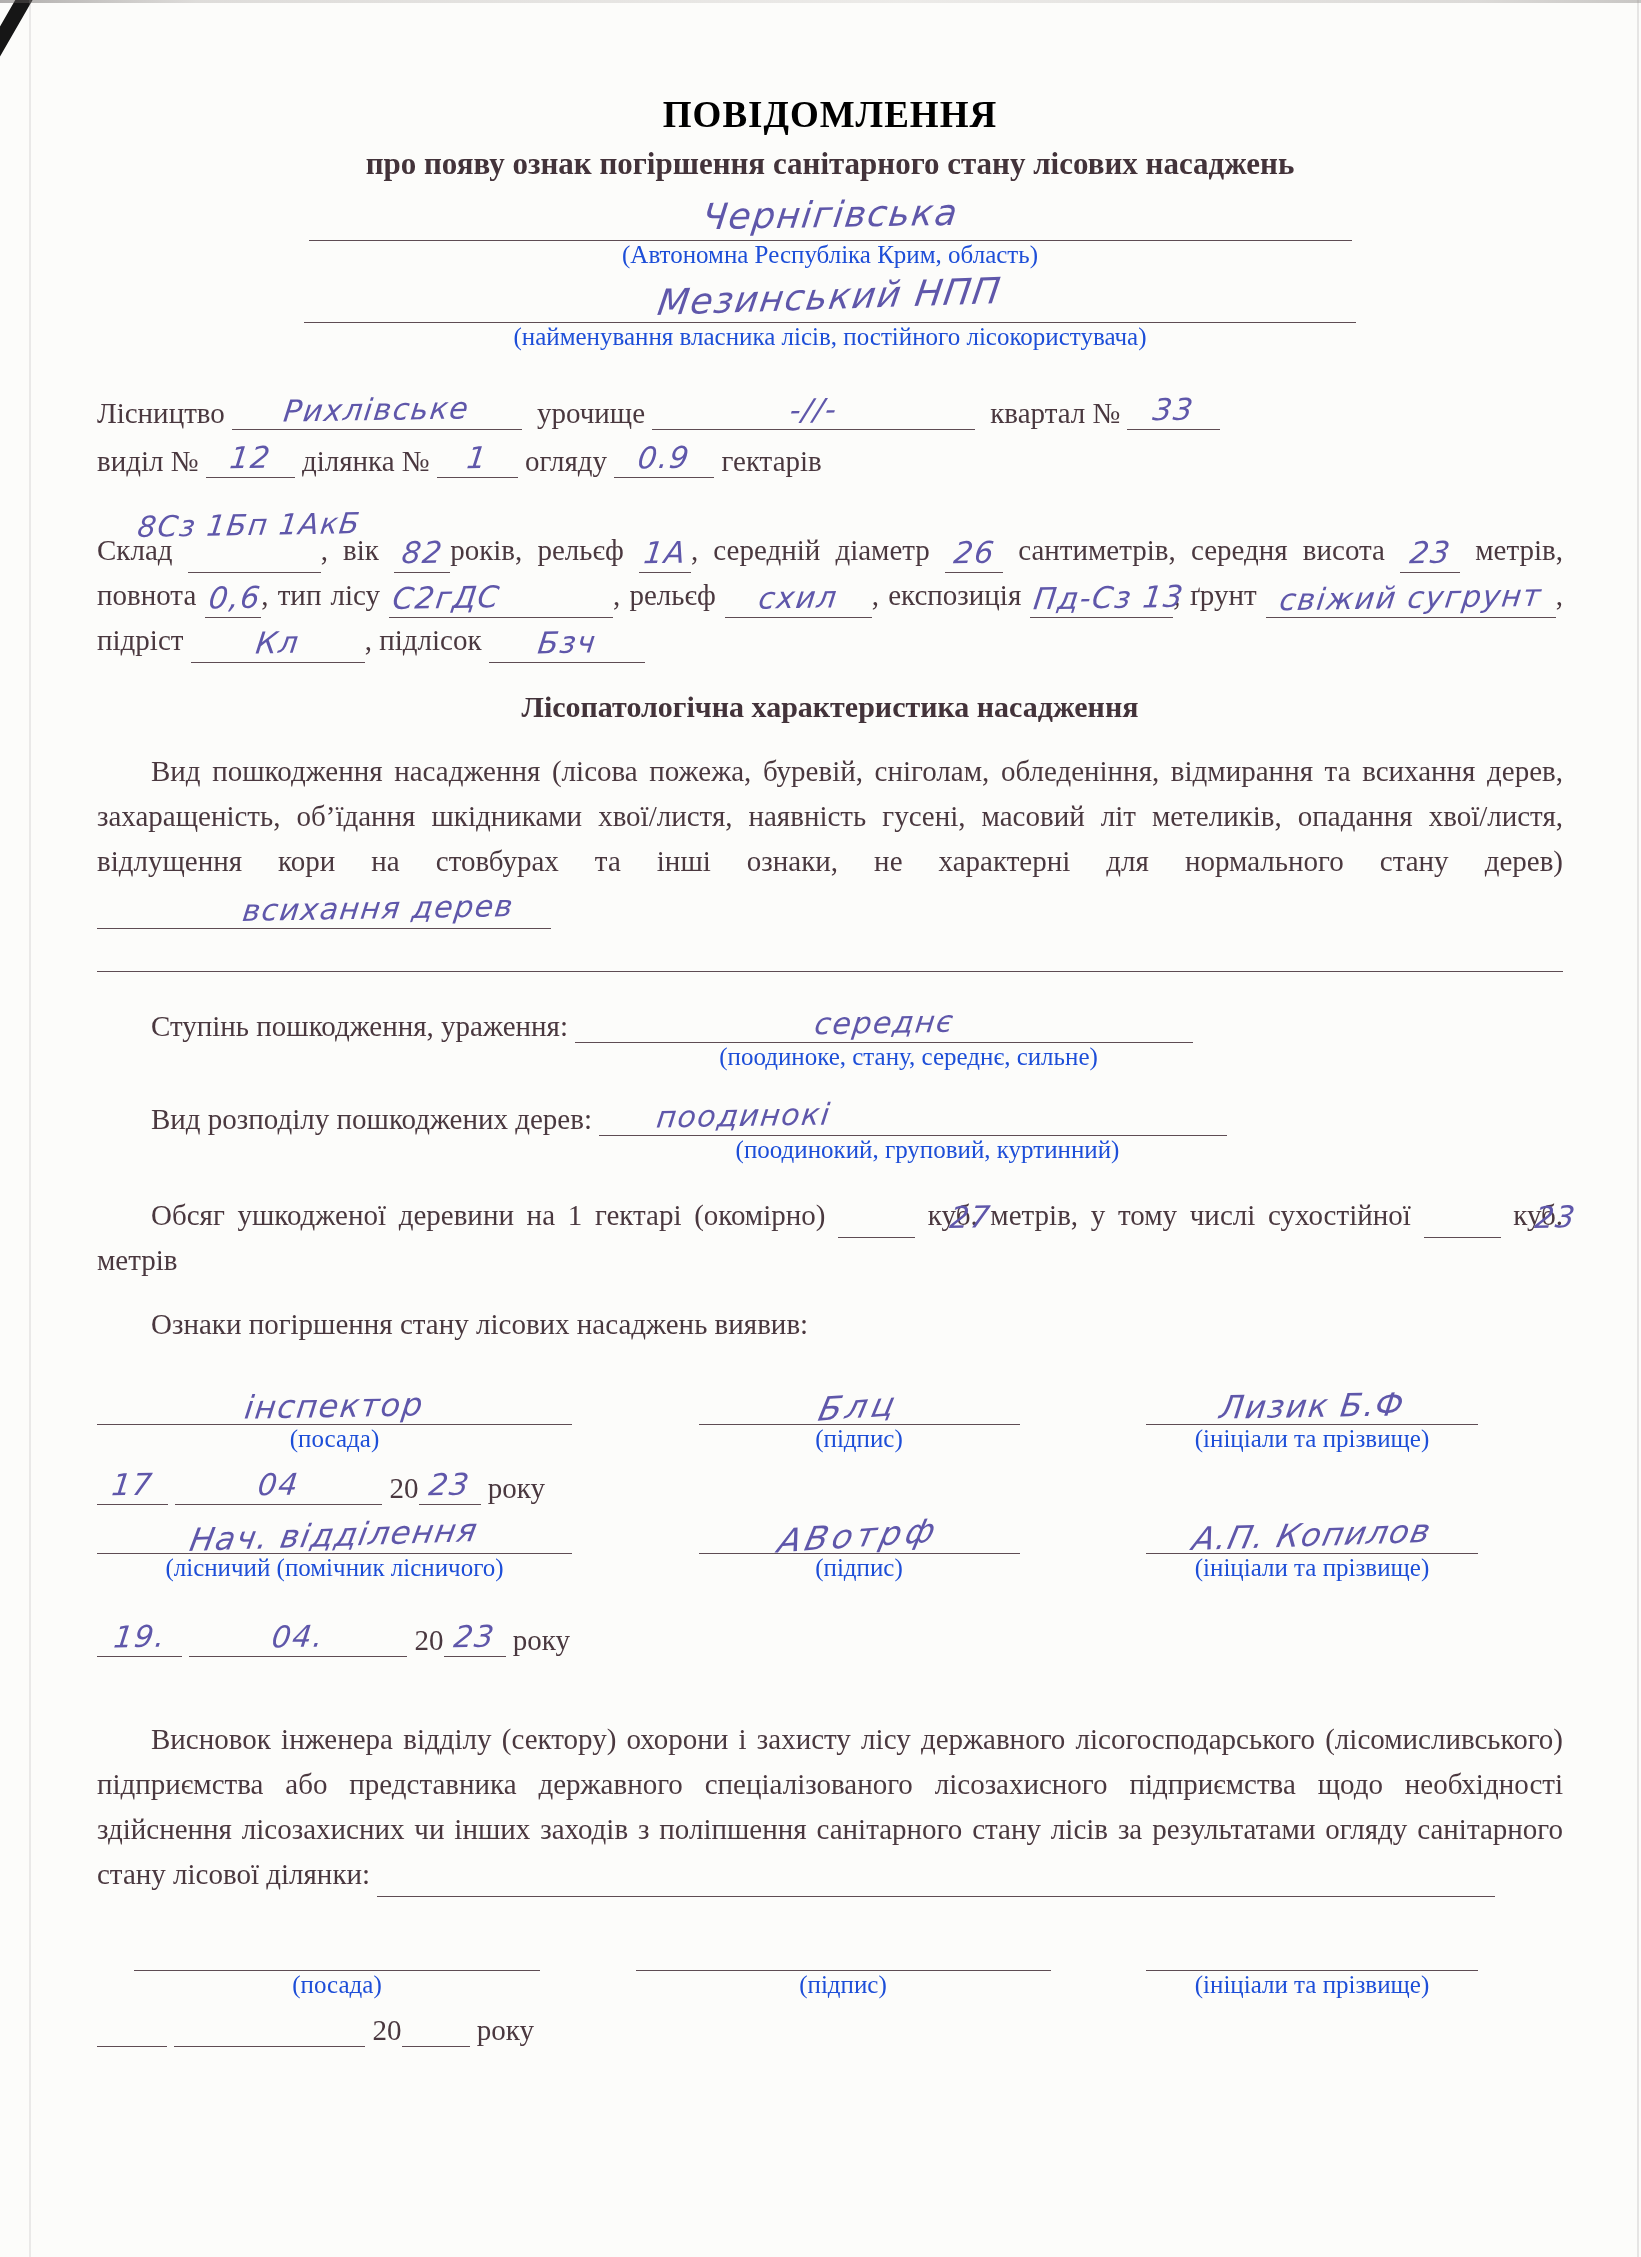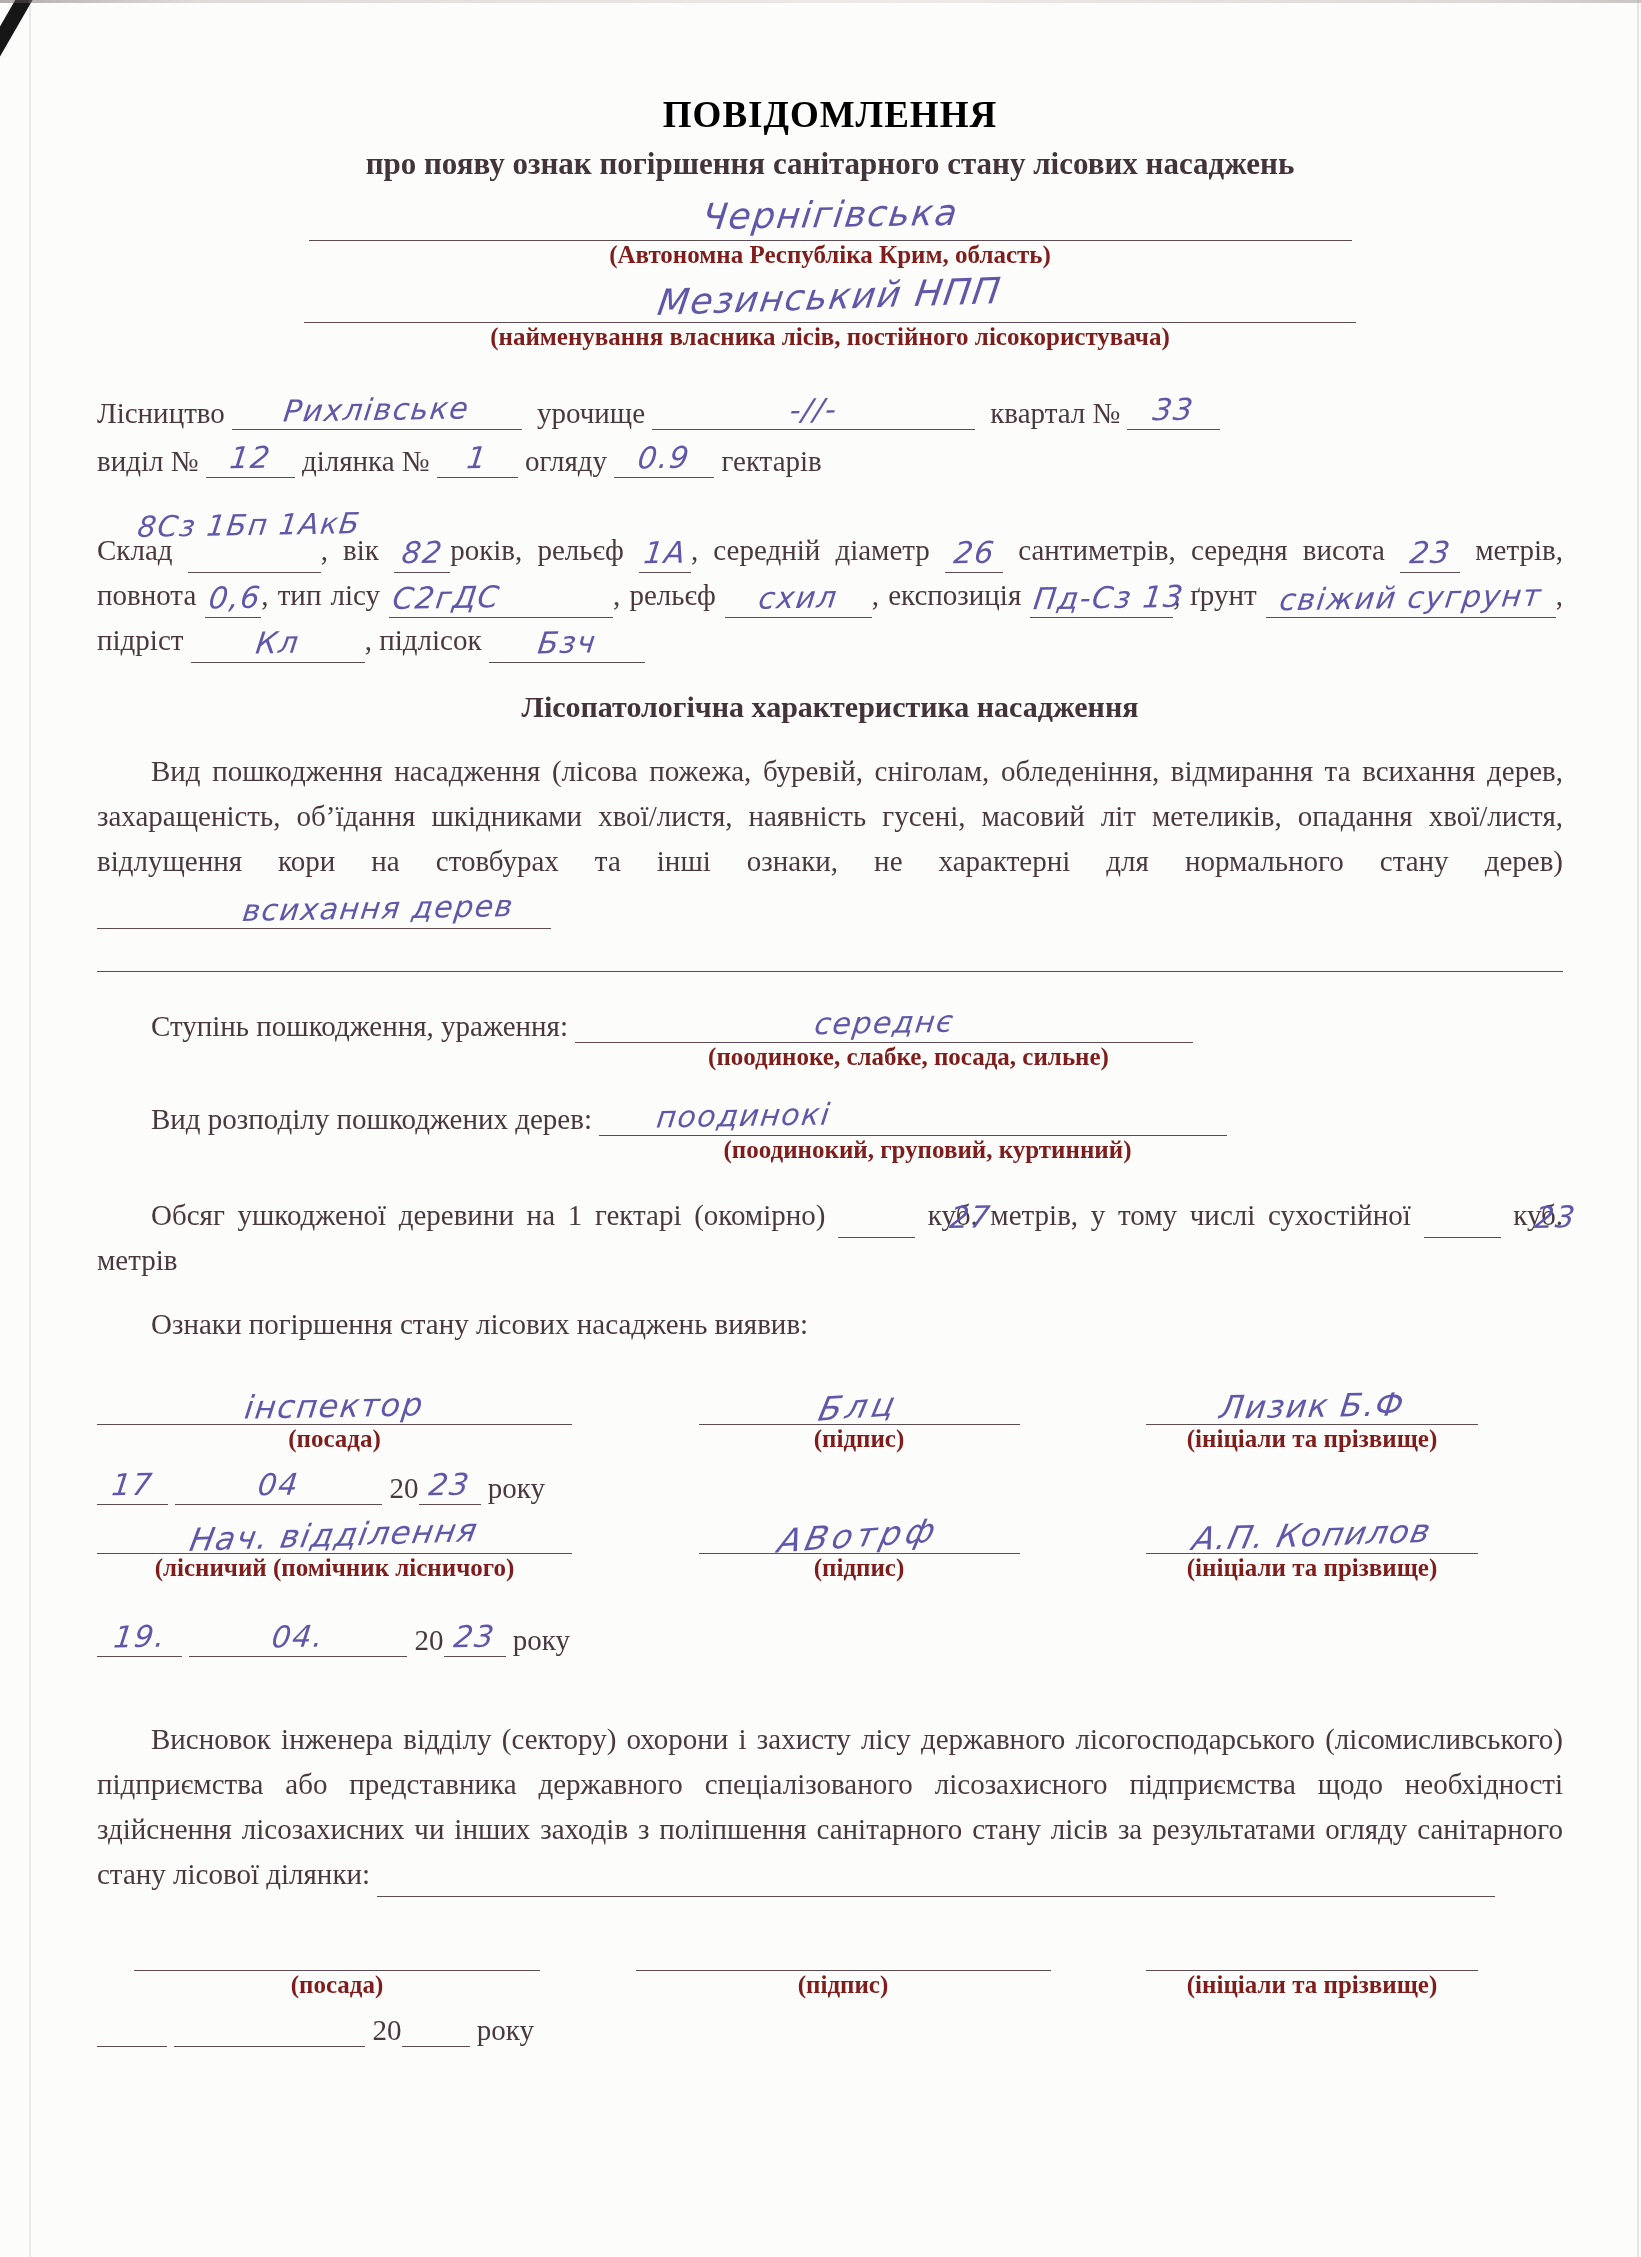--- a/index.html
+++ b/index.html
@@ -18,21 +18,21 @@
   .left-edge{position:absolute;top:0;bottom:0;left:29px;width:1.9px;background:#9a9594;opacity:.18;}
   .right-edge{position:absolute;top:0;bottom:0;right:1.9px;width:1.9px;background:#9a9594;opacity:.22;}
 
   .content{position:relative;padding:93px 79px 0 97px;width:1466px;}
 
   .title{font-size:37px;font-weight:bold;text-align:center;letter-spacing:1px;color:#000000;}
   .subtitle{font-size:31px;font-weight:bold;text-align:center;margin-top:9.7px;color:#43333a;}
   .heading{font-size:30px;font-weight:bold;text-align:center;color:#43333a;}
 
   .print{font-size:29px;}
-  .caption{font-size:25px;text-align:center;color:#7f1d1d;font-weight:bold;}
+  .caption{font-size:25px;text-align:center;color:#1d4ed8;}
 
   .blank{
     display:inline-block;position:relative;
     border-bottom:1.9px solid #5e4c53;
     text-align:center;vertical-align:bottom;
     min-height:37px;line-height:37px;
     padding:0 3.9px;box-sizing:border-box;
   }
   .hw{
     font-family:"DejaVu Sans", sans-serif;
@@ -130,21 +130,21 @@
     <p class="para indent" style="margin-top:25px;">
       <span>Вид пошкодження насадження (лісова пожежа, буревій, сніголам, обледеніння, відмирання та всихання дерев, захаращеність, об’їдання шкідниками хвої/листя, наявність гусені, масовий літ метеликів, опадання хвої/листя, відлущення кори на стовбурах та інші ознаки, не характерні для нормального стану дерев)</span>
       <span class="blank" style="width:454px;"><span class="hw">всихання    дерев</span></span>
     </p>
     <div class="full-underline"></div>
 
     <div class="fieldrow" style="margin-top:33px;padding-left:54px;">
       <span class="print">Ступінь пошкодження, ураження:</span>
       <span class="blank" style="width:618px;"><span class="hw">середнє</span></span>
     </div>
-    <div class="caption" style="margin-left:541px;width:541px;">(поодиноке, слабке, посада, сильне)</div>
+    <div class="caption" style="margin-left:541px;width:541px;">(поодиноке, стану, середнє, сильне)</div>
 
     <div class="fieldrow" style="margin-top:27px;padding-left:54px;">
       <span class="print">Вид розподілу пошкоджених дерев:</span>
       <span class="blank" style="width:628px;text-align:left;padding-left:58px;"><span class="hw">поодинокі</span></span>
     </div>
     <div class="caption" style="margin-left:560px;width:541px;">(поодинокий, груповий, куртинний)</div>
 
     <p class="para indent" style="margin-top:29px;">
       <span>Обсяг ушкодженої деревини на 1 гектарі (окомірно)</span>
       <span class="blank" style="width:77px;"><span class="hw">27</span></span>

